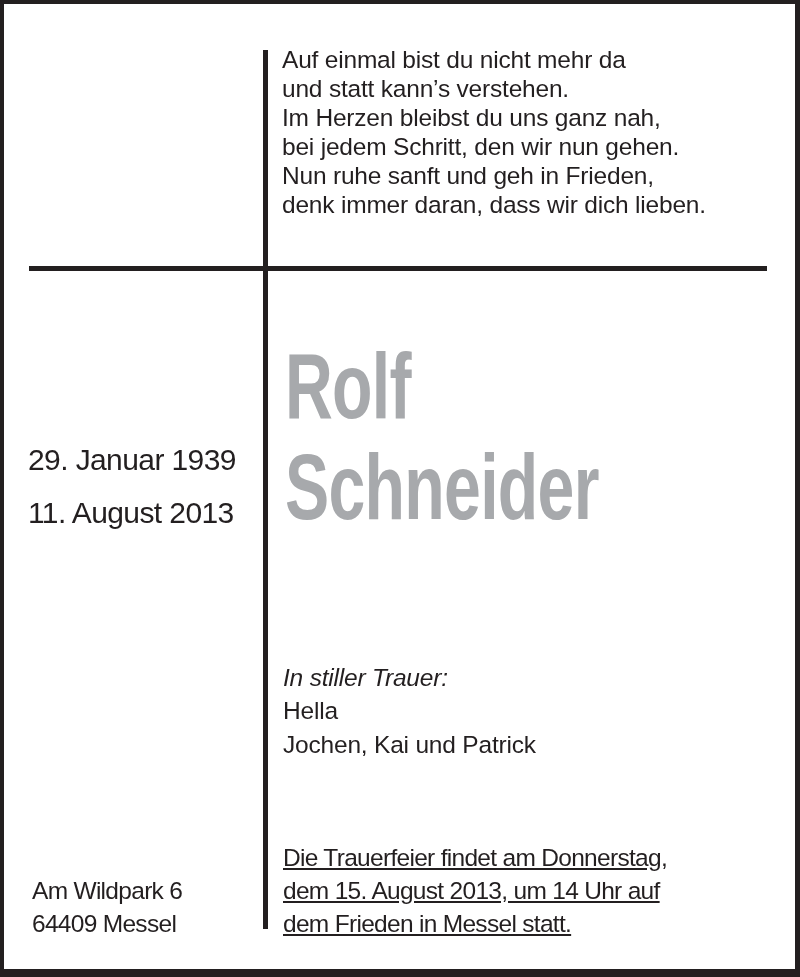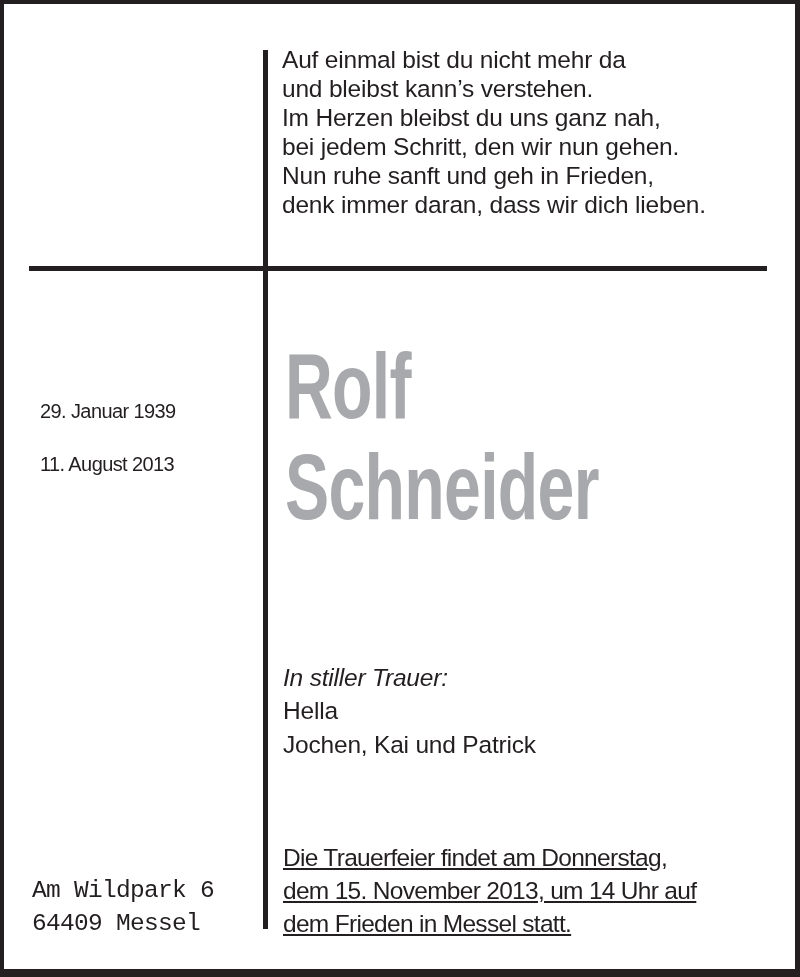--- a/index.html
+++ b/index.html
@@ -21,69 +21,69 @@
       position: absolute; left: 263px; top: 50px; width: 5px; height: 879px;
       background: #231f20;
     }
     .hline {
       position: absolute; left: 29px; top: 266px; width: 738px; height: 5px;
       background: #231f20;
     }
     .text { position: absolute; font-size: 24.5px; line-height: 29px; letter-spacing: -0.2px; white-space: nowrap; }
     .poem { left: 282px; top: 45px; }
     .poem div { height: 29px; }
-    .dates { left: 40px; font-size: 20px; letter-spacing: -0.6px; }
+    .dates { left: 28px; font-size: 30px; letter-spacing: -0.6px; margin-top: 48px; }
     .date1 { top: 397px; }
     .date2 { top: 450px; }
     .name {
       position: absolute; left: 285px; font-family: "Liberation Sans", sans-serif;
       font-weight: bold; color: #a7a9ac; font-size: 92px; line-height: 92px;
       transform: scaleX(0.72); transform-origin: left top; letter-spacing: -1px;
       white-space: nowrap;
     }
     .name1 { top: 340px; }
     .name2 { top: 441px; }
     .mourning-label { left: 283px; top: 663px; font-style: italic; }
     .mourners { left: 283px; top: 686px; margin-top: 8px; }
     .mourners div { height: 34px; line-height: 34px; }
     .funeral { left: 283px; top: 841px; letter-spacing: -0.7px; }
     .funeral div { height: 33px; line-height: 33px; text-decoration: underline; }
-    .address { left: 32px; top: 874px; letter-spacing: -0.7px; font-family: Liberation Mono, monospace; }
+    .address { left: 32px; top: 874px; letter-spacing: -0.7px; }
     .address div { height: 33px; line-height: 33px; }
   </style>
 </head>
 <body>
 
 <div class="frame"></div>
 <div class="vline"></div>
 <div class="hline"></div>
 
 <div class="text poem">
   <div>Auf einmal bist du nicht mehr da</div>
-  <div>und bleibst kann’s verstehen.</div>
+  <div>und statt kann’s verstehen.</div>
   <div>Im Herzen bleibst du uns ganz nah,</div>
   <div>bei jedem Schritt, den wir nun gehen.</div>
   <div>Nun ruhe sanft und geh in Frieden,</div>
   <div>denk immer daran, dass wir dich lieben.</div>
 </div>
 
 <div class="text dates date1">29. Januar 1939</div>
 <div class="text dates date2">11. August 2013</div>
 
 <div class="name name1">Rolf</div>
 <div class="name name2">Schneider</div>
 
 <div class="text mourning-label">In stiller Trauer:</div>
 <div class="text mourners">
   <div>Hella</div>
   <div>Jochen, Kai und Patrick</div>
 </div>
 
 <div class="text funeral">
   <div>Die Trauerfeier findet am Donnerstag,</div>
-  <div>dem 15. November 2013, um 14 Uhr auf</div>
+  <div>dem 15. August 2013, um 14 Uhr auf</div>
   <div>dem Frieden in Messel statt.</div>
 </div>
 
 <div class="text address">
   <div>Am Wildpark 6</div>
   <div>64409 Messel</div>
 </div>
 
 </body></html>

